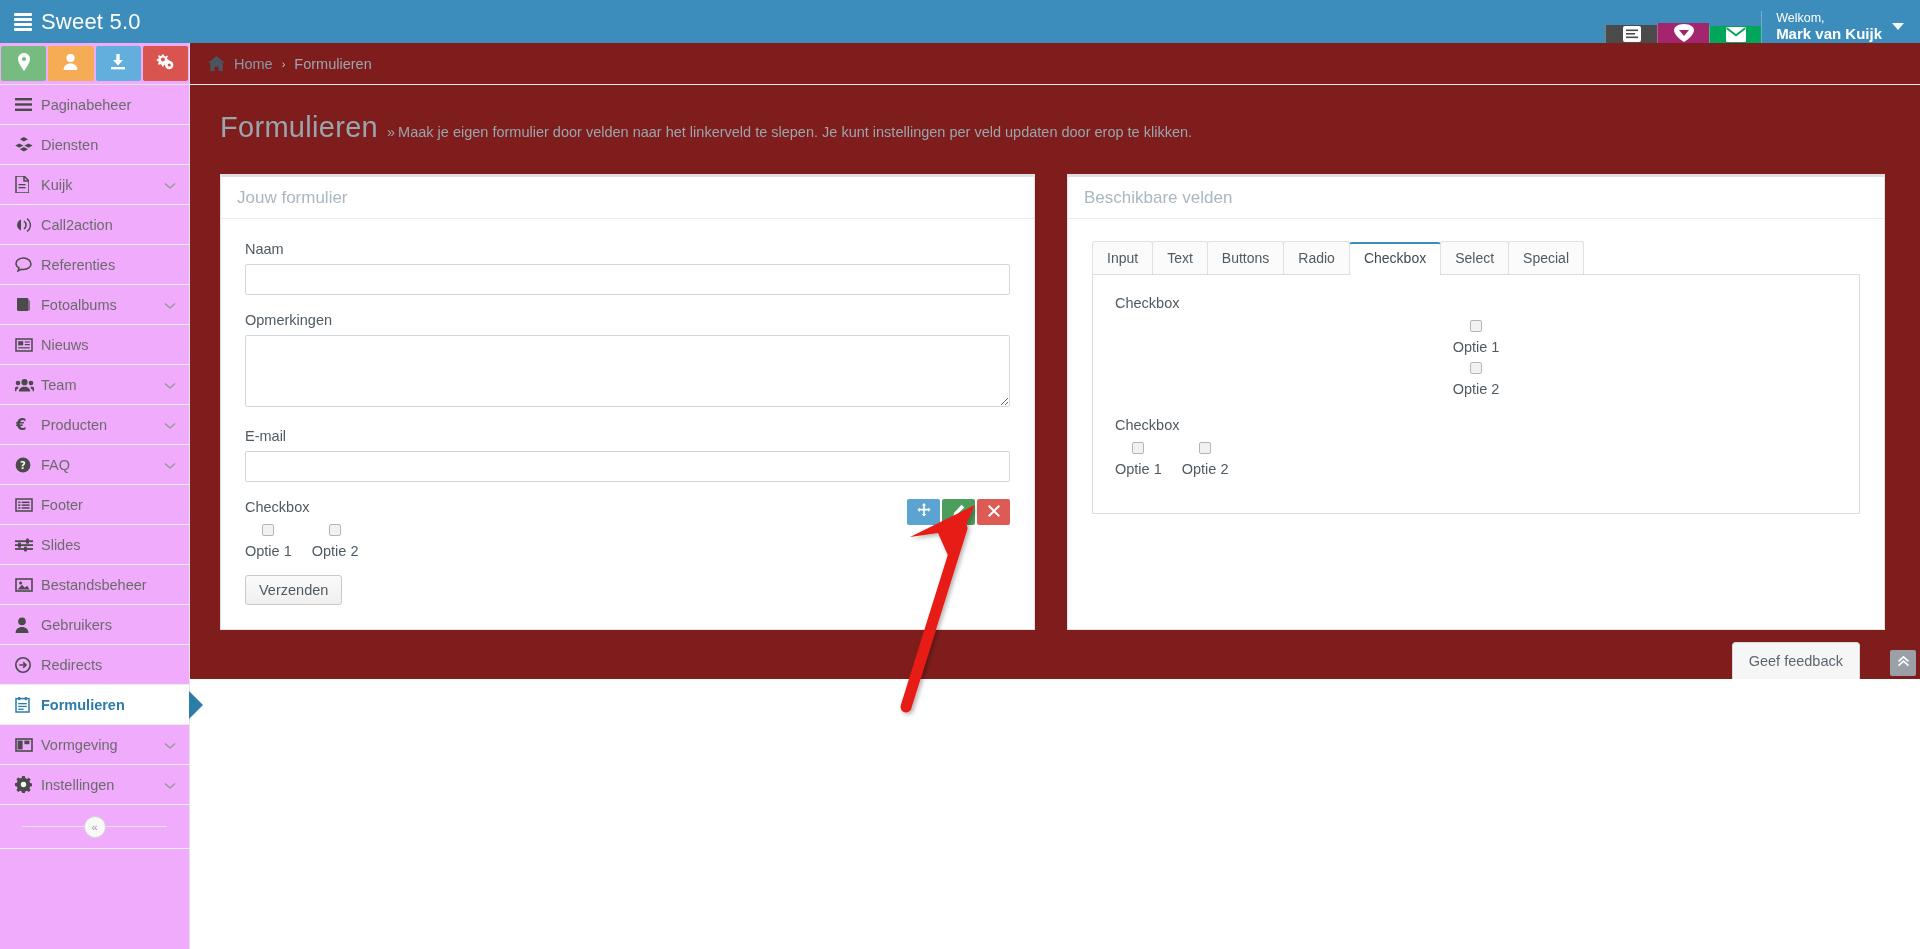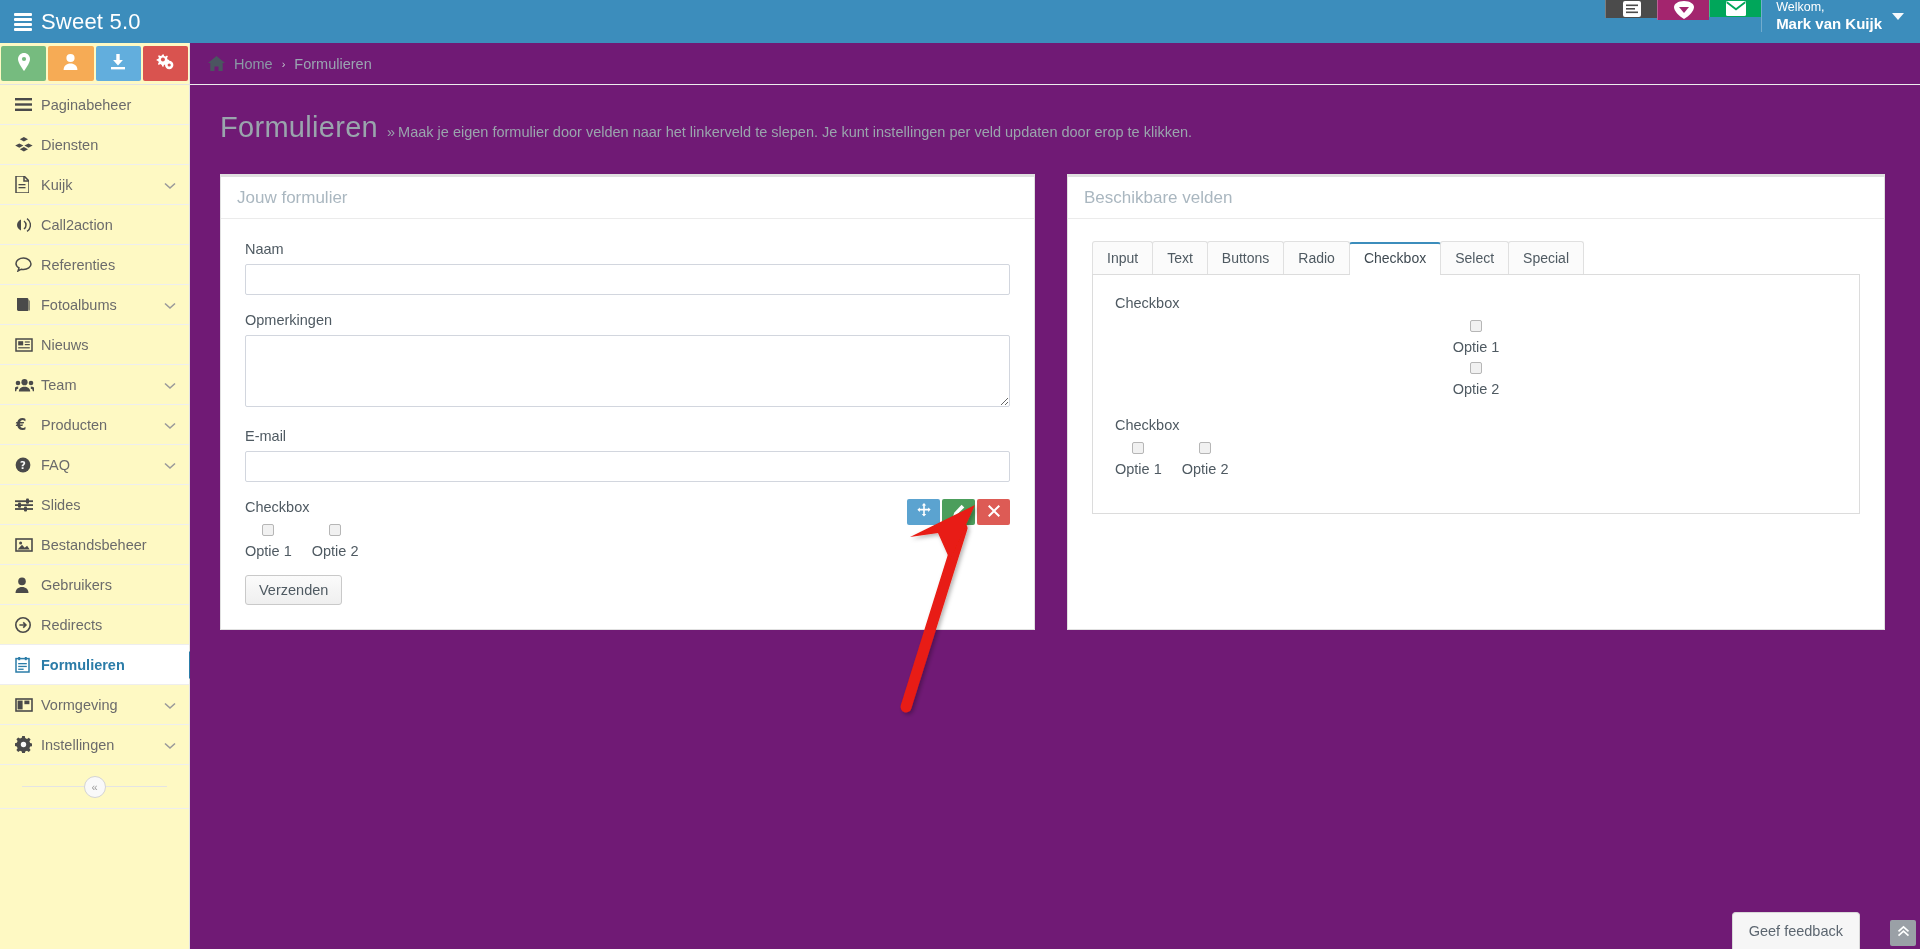--- a/index.html
+++ b/index.html
@@ -17,21 +17,21 @@
     background: #3c8dbc; display: flex; align-items: stretch;
   }
   .brand {
     width: 190px; height: 43px; display: flex; align-items: center;
     padding-left: 14px; gap: 9px; color: #fff;
     font-size: 22px; font-weight: 300; letter-spacing: .2px;
   }
   .brand .glyph { display: flex; flex-direction: column; gap: 2px; }
   .brand .glyph i { display: block; width: 18px; height: 3px; background: #fff; border-radius: 1px; }
   .topbar-spacer { flex: 1; }
-  .topbar-right { display: flex; align-items: flex-start; padding-left: 14px; }
+  .topbar-right { display: flex; align-items: flex-end; padding-left: 14px; }
   .tb-btn {
     width: 52px; display: flex; align-items: center; justify-content: center;
     border-left: 1px solid rgba(255,255,255,.28); cursor: pointer;
   }
   .tb-btn svg { display: block; }
   .tb-dark { background: #4b4b4b; }
   .tb-magenta { background: #a3256e; }
   .tb-green { background: #00a65a; }
   .tb-user {
     display: flex; align-items: center; gap: 10px; padding: 0 16px 0 14px;
@@ -41,21 +41,21 @@
   .tb-user .l1 { font-size: 12.5px; font-weight: 400; }
   .tb-user .l2 { font-size: 15px; font-weight: 700; }
   .caret-down {
     width: 0; height: 0; border-left: 6px solid transparent;
     border-right: 6px solid transparent; border-top: 7px solid #fff; opacity: .95;
   }
 
   
   .sidebar {
     position: absolute; top: 43px; left: 0; width: 190px; height: 906px;
-    background: #fef9c3; border-right: 1px solid #e3e3e3;
+    background: #f0abfc; border-right: 1px solid #e3e3e3;
   }
   .quick-row { display: flex; height: 42px; border-bottom: 1px solid #e3e3e3; }
   .quick {
     flex: 1; display: flex; align-items: center; justify-content: center;
     margin: 3px 1px; border-radius: 2px; cursor: pointer;
   }
   .q-green { background: #76bb7f; }
   .q-orange { background: #f6ab55; }
   .q-blue { background: #62aedd; }
   .q-red { background: #d9534f; }
@@ -85,21 +85,21 @@
   }
   .collapse-line { position: absolute; left: 22px; right: 22px; height: 1px; background: #e4e4e4; }
   .collapse-btn {
     position: relative; width: 22px; height: 22px; border-radius: 50%;
     border: 1px solid #d4d4d4; background: #f9f9f9; color: #9a9a9a;
     display: flex; align-items: center; justify-content: center;
     font-size: 11px; cursor: pointer;
   }
 
   
-  .content { position: absolute; top: 43px; left: 190px; width: 1730px; height: 906px; background: #701a75; }
+  .content { position: absolute; top: 43px; left: 190px; width: 1730px; height: 636px; background: #7f1d1d; }
   .breadcrumb {
     height: 42px; display: flex; align-items: center; gap: 9px;
     padding-left: 18px; border-bottom: 1px solid #eeeeee;
     font-size: 14.5px; color: #8b99a6;
   }
   .breadcrumb .home-ico { color: #4b5560; display: flex; }
   .bc-link { color: #8b99a6; cursor: pointer; }
   .bc-sep { color: #c3c9cf; font-size: 11px; }
   .bc-current { color: #9aa5b1; }
 
@@ -384,20 +384,34 @@
       <span class="m-ico">
           <svg width="16" height="16" viewBox="0 0 16 16">
             <circle cx="8" cy="8" r="7.4" fill="currentColor"></circle>
             <text x="8" y="12" text-anchor="middle" font-family="DejaVu Sans" font-size="10" font-weight="bold" fill="#f9f9f9">?</text>
           </svg>
         </span>
       <span class="m-label">FAQ</span>
       <span class="m-chev"><svg width="12" height="8" viewBox="0 0 12 8">
             <path d="M1 1.5 6 6l5-4.5" stroke="currentColor" stroke-width="1.6" fill="none"></path>
           </svg></span>
+    </li>
+    <li>
+      <span class="m-ico">
+          <svg width="18" height="14" viewBox="0 0 18 14">
+            <rect x="1" y="1" width="16" height="12" fill="none" stroke="currentColor" stroke-width="1.5"></rect>
+            <rect x="3.2" y="3.6" width="2.2" height="1.5" fill="currentColor"></rect>
+            <rect x="6.6" y="3.6" width="8" height="1.5" fill="currentColor"></rect>
+            <rect x="3.2" y="6.4" width="2.2" height="1.5" fill="currentColor"></rect>
+            <rect x="6.6" y="6.4" width="8" height="1.5" fill="currentColor"></rect>
+            <rect x="3.2" y="9.2" width="2.2" height="1.5" fill="currentColor"></rect>
+            <rect x="6.6" y="9.2" width="8" height="1.5" fill="currentColor"></rect>
+          </svg>
+        </span>
+      <span class="m-label">Footer</span>
     </li>
     <li>
       <span class="m-ico">
           <svg width="18" height="14" viewBox="0 0 18 14">
             <rect x="0" y="2.3" width="18" height="1.8" fill="currentColor"></rect>
             <rect x="0" y="6.2" width="18" height="1.8" fill="currentColor"></rect>
             <rect x="0" y="10.1" width="18" height="1.8" fill="currentColor"></rect>
             <rect x="11" y="0.6" width="3" height="5.2" rx="1" fill="currentColor"></rect>
             <rect x="3" y="4.5" width="3" height="5.2" rx="1" fill="currentColor"></rect>
             <rect x="9" y="8.4" width="3" height="5.2" rx="1" fill="currentColor"></rect>

